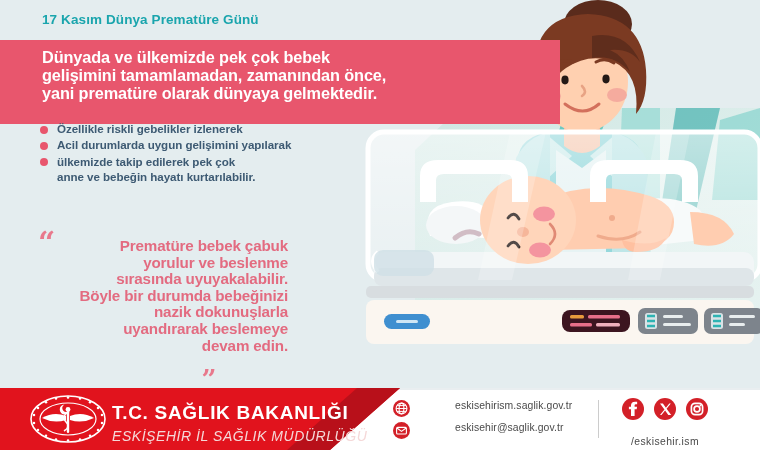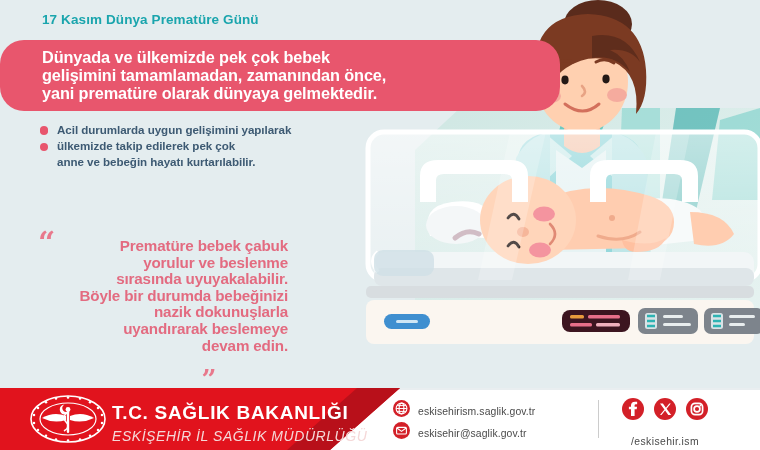--- a/index.html
+++ b/index.html
@@ -36,25 +36,24 @@
     color: #1aa5ad;
     letter-spacing: .1px;
     white-space: nowrap;
     z-index: 6;
   }
 
   
   .banner {
     position: absolute;
     left: 0; top: 40px;
-    width: 560px; height: 71px;
+    width: 560px; height: 84px;
     background: #e8566d;
     z-index: 5;
     padding: 9px 10px 0 42px;
-    border-radius: 24px;
   }
   .banner p {
     color: #ffffff;
     font-size: 16.3px;
     font-weight: bold;
     line-height: 17.8px;
     letter-spacing: -.1px;
     white-space: nowrap;
   }
 
@@ -167,22 +166,23 @@
     font-size: 14px; letter-spacing: .55px; margin-top: 4px;
     white-space: nowrap; color: #f5d8d8; font-style: italic;
   }
 
   
   .contact {
     position: absolute;
     left: 393px; top: 12px;
   }
   .crow {
-    display: flex; align-items: flex-end;
+    display: flex; align-items: flex-start;
     margin-bottom: 5px;
+    gap: 37px;
   }
   .cicon {
     width: 17px; height: 17px; margin-right: 8px;
     flex: 0 0 auto;
   }
   .cicon svg { display: block; }
   .ctext {
     color: #4a4a4a;
     font-size: 10.4px;
     letter-spacing: .1px;
@@ -352,20 +352,21 @@
 
   <div class="banner">
     <p>Dünyada ve ülkemizde pek çok bebek</p>
     <p>gelişimini tamamlamadan, zamanından önce,</p>
     <p>yani prematüre olarak dünyaya gelmektedir.</p>
   </div>
 
   <div class="bullets">
     <div class="bullet">
       <span class="dot"></span>
+      <span>Özellikle riskli gebelikler izlenerek</span>
     </div>
     <div class="bullet">
       <span class="dot"></span>
       <span>Acil durumlarda uygun gelişimini yapılarak</span>
     </div>
     <div class="bullet">
       <span class="dot"></span>
       <span class="sub">ülkemizde takip edilerek pek çok</span>
       <span class="sub">anne ve bebeğin hayatı kurtarılabilir.</span>
     </div>

